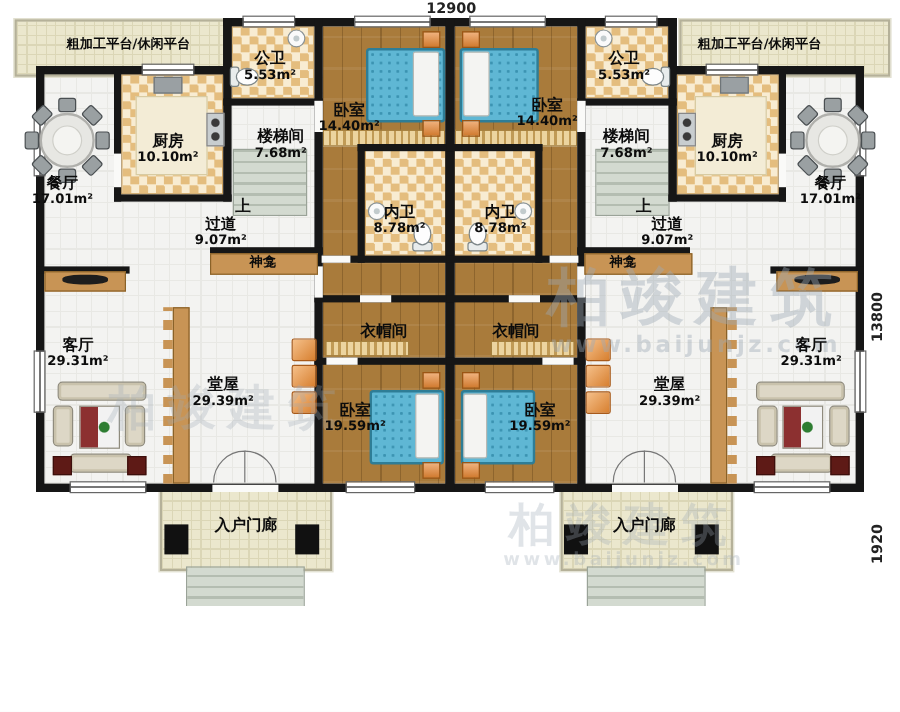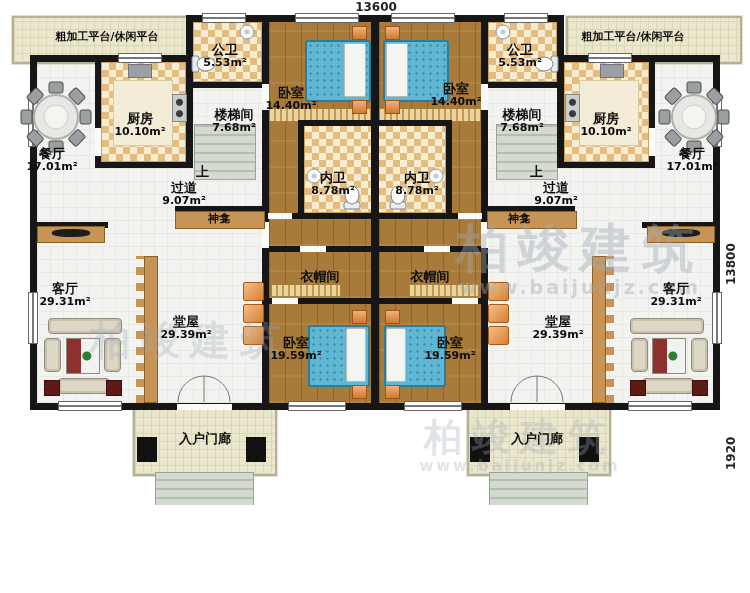--- a/index.html
+++ b/index.html
@@ -272,21 +272,21 @@
       <div class="wm-small" style="font-size:19px;">www.baijunjz.com</div>
     </div>
     <div class="wm" style="left:390px;top:418px;width:260px;">
       <div class="wm-big" style="font-size:38px;opacity:.75;">柏竣建筑</div>
       <div class="wm-small" style="font-size:15px;opacity:.75;">www.baijunjz.com</div>
     </div>
     <div class="wm" style="left:70px;top:320px;width:240px;opacity:.7;">
       <div class="wm-big" style="font-size:40px;">柏竣建筑</div>
     </div>
 
-    <div class="dim" style="left:332px;top:0;width:88px;text-align:center;">13600</div>
+    <div class="dim" style="left:332px;top:0;width:88px;text-align:center;">12900</div>
     <div class="dim-v" style="left:724px;top:205px;height:80px;">13800</div>
     <div class="dim-v" style="left:724px;top:420px;height:50px;">1920</div>
 
     <div class="room-label" style="left:107px;top:37px;">
         <div class="rname-sm">粗加工平台/休闲平台</div>
       </div>
     <div class="room-label" style="left:633px;top:37px;">
         <div class="rname-sm">粗加工平台/休闲平台</div>
       </div>
     <div class="room-label" style="left:225px;top:56px;">

